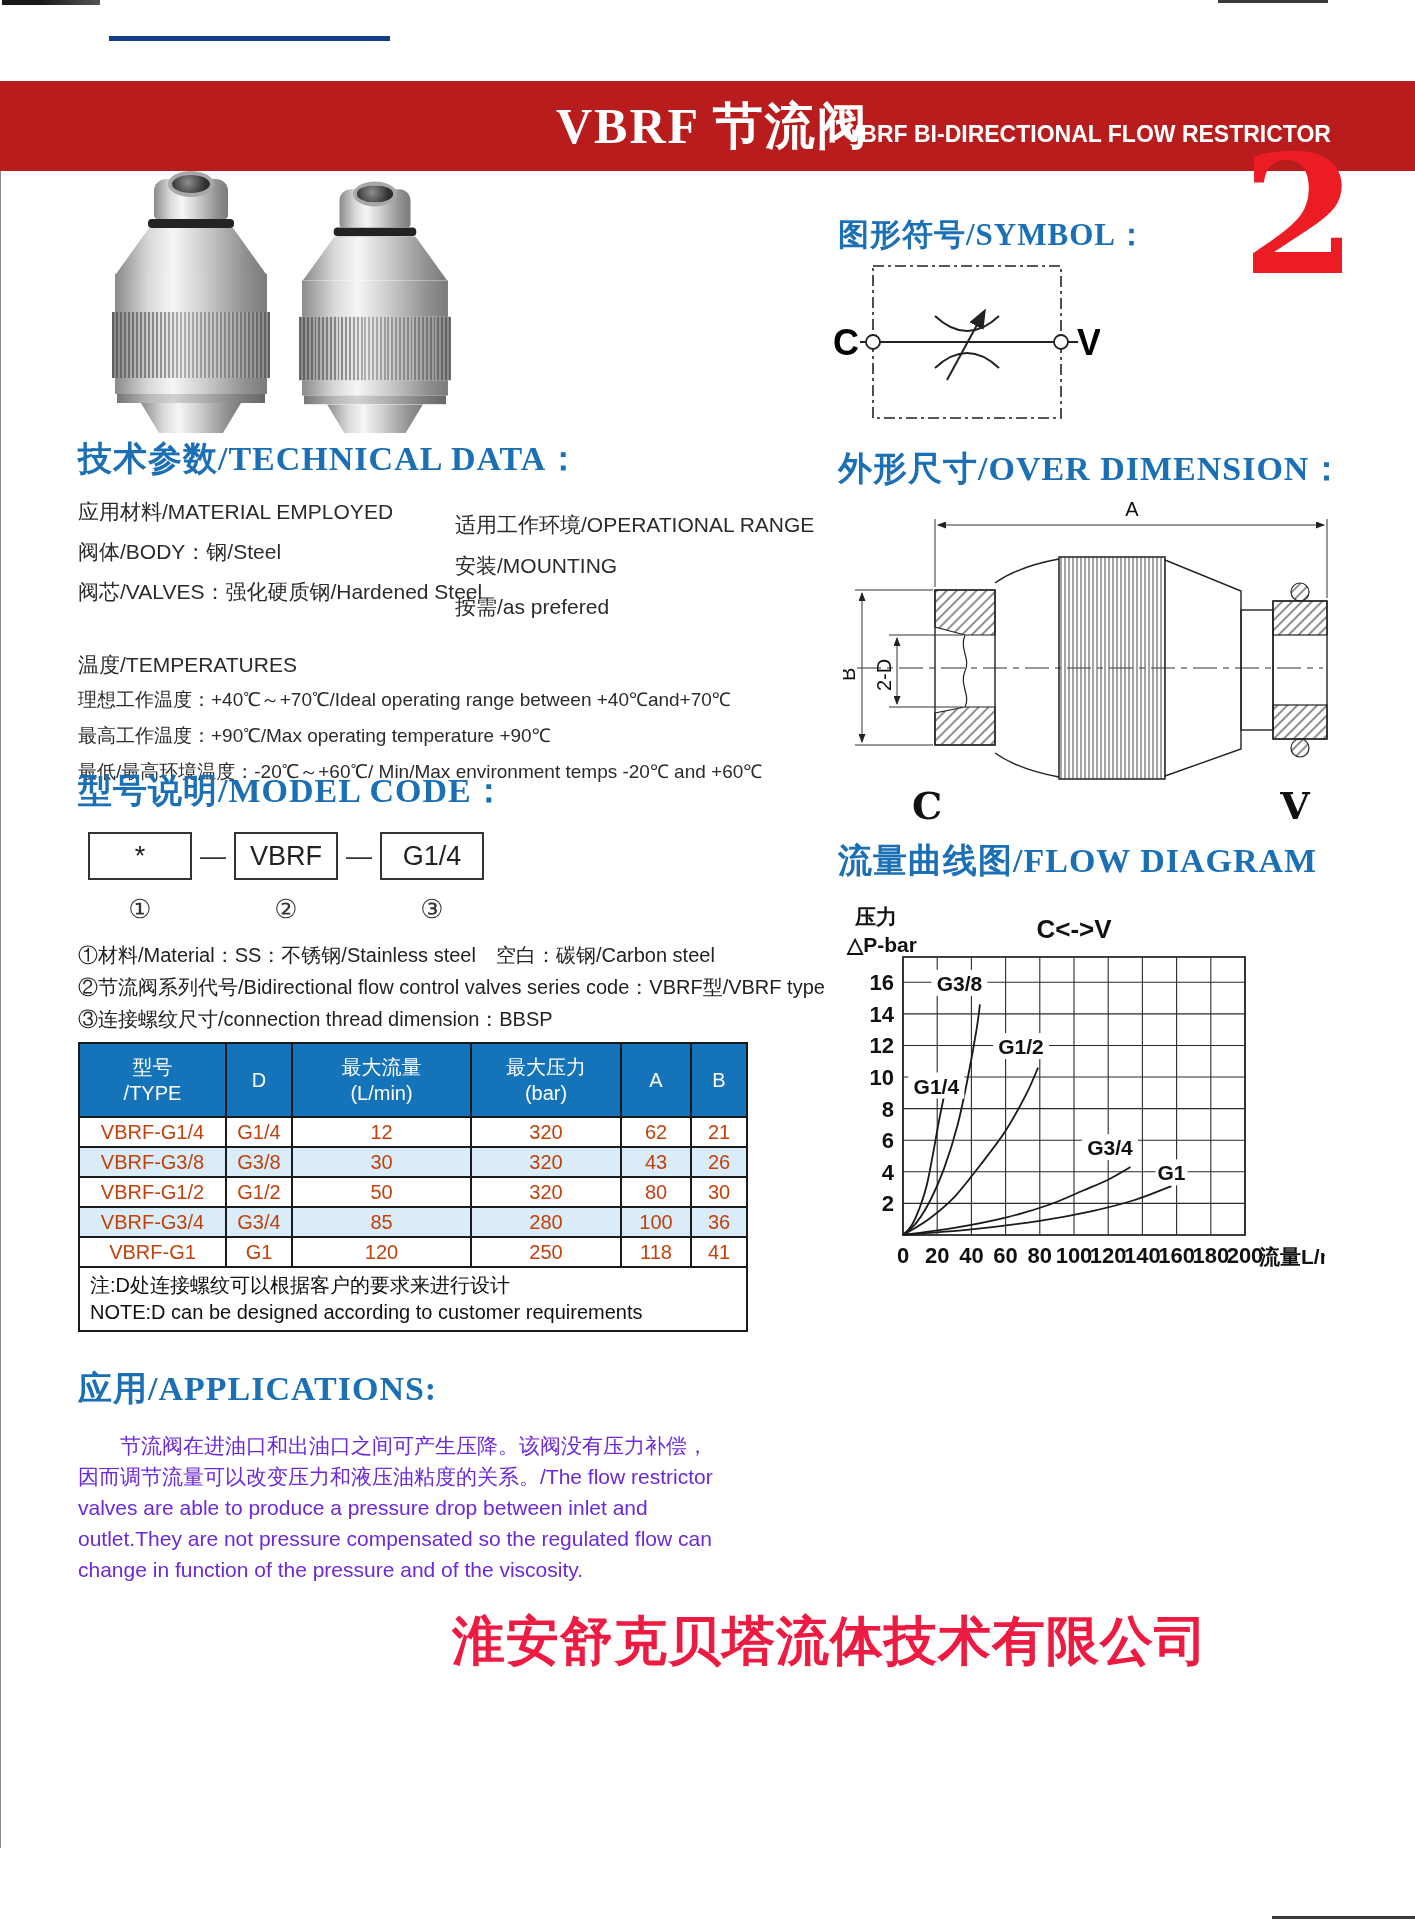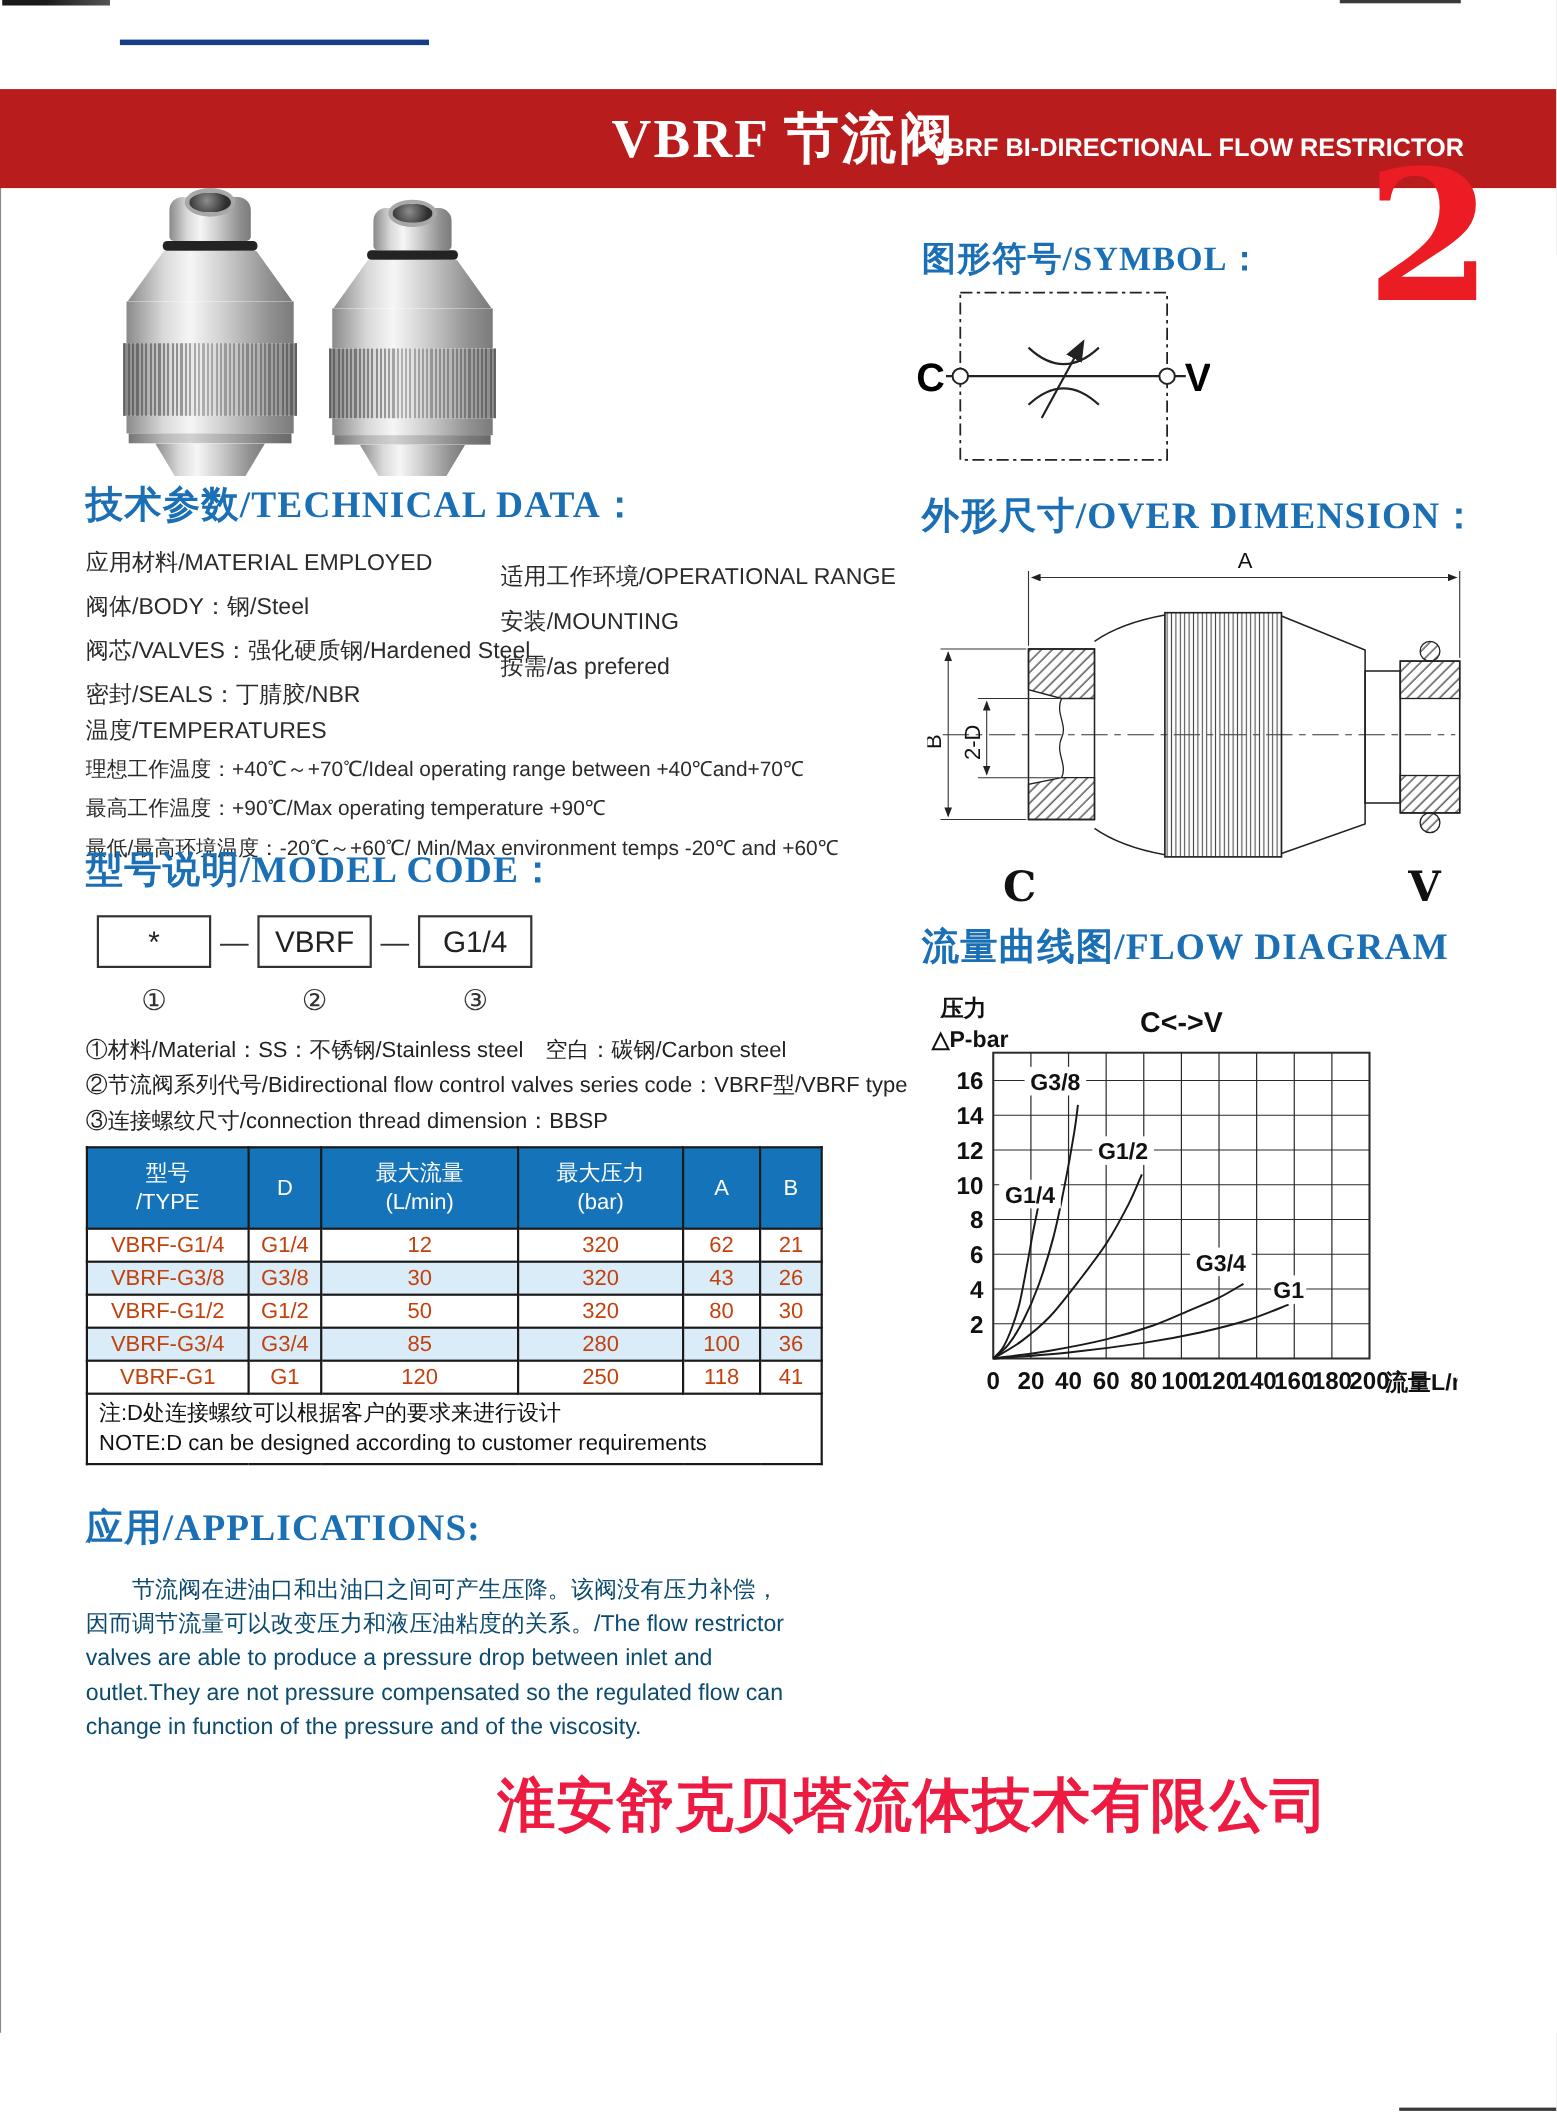--- a/index.html
+++ b/index.html
@@ -72,21 +72,21 @@
   table.spec th,table.spec td{border:2px solid #1a1a1a;text-align:center;padding:0;}
   table.spec thead th{background:#1573b9;color:#fff;font-weight:400;font-size:20px;
                       line-height:26px;height:72px;}
   table.spec tbody td{font-size:20px;height:28px;color:#c2410c;}
   table.spec tbody tr:nth-child(even) td{background:#d9ecf8;}
   table.spec tfoot td{text-align:left;font-size:20px;line-height:27px;padding:4px 10px;color:#111;}
   col.c1{width:147px;}col.c2{width:66px;}col.c3{width:179px;}
   col.c4{width:150px;}col.c5{width:70px;}col.c6{width:56px;}
 
   
-  .apps-p{width:648px;font-size:21px;line-height:31px;color:#0c4a6e;text-indent:2em;margin:0;}
+  .apps-p{width:648px;font-size:21px;line-height:31px;color:#6d28d9;text-indent:2em;margin:0;}
 
   .company{left:452px;top:1560px;font-family:"Liberation Serif",serif;font-weight:700;
            font-size:53px;color:#ed1b41;letter-spacing:1px;white-space:nowrap;margin-top:46px;}
 
   
   svg text{font-family:"Liberation Sans",sans-serif;}
   .grid{stroke:#2b2b2b;stroke-width:1.1;}
   .frame{fill:none;stroke:#2b2b2b;stroke-width:1.8;}
   .tick{font-size:22px;font-weight:700;fill:#111;text-anchor:middle;}
   .tick.end{text-anchor:end;}
@@ -163,21 +163,20 @@
     <text x="12" y="97" text-anchor="middle" font-size="36" font-weight="700">C</text>
     <text x="255" y="97" text-anchor="middle" font-size="36" font-weight="700">V</text>
   </svg>
 
   <div class="abs" style="left:78px;top:436px;width:690px;">
     <div class="sec">技术参数/TECHNICAL DATA：</div>
     <div class="abs" style="left:0;top:56px;" id="tech-left">
         <div class="tline">应用材料/MATERIAL EMPLOYED</div>
         <div class="tline">阀体/BODY：钢/Steel</div>
         <div class="tline">阀芯/VALVES：强化硬质钢/Hardened Steel</div>
-        <div class="tline">密封/SEALS：丁腈胶/NBR</div>
       </div>
     <div class="abs" style="left:377px;top:68px;" id="tech-right">
         <div class="tline">适用工作环境/OPERATIONAL RANGE</div>
         <div class="tline">安装/MOUNTING</div>
         <div class="tline">按需/as prefered</div>
       </div>
     <div class="abs" style="left:0;top:212px;">
       <div class="tline temps-h">温度/TEMPERATURES</div>
       <div id="tech-temps-lines">
           <div class="tline">理想工作温度：+40℃～+70℃/Ideal operating range between +40℃and+70℃</div>

